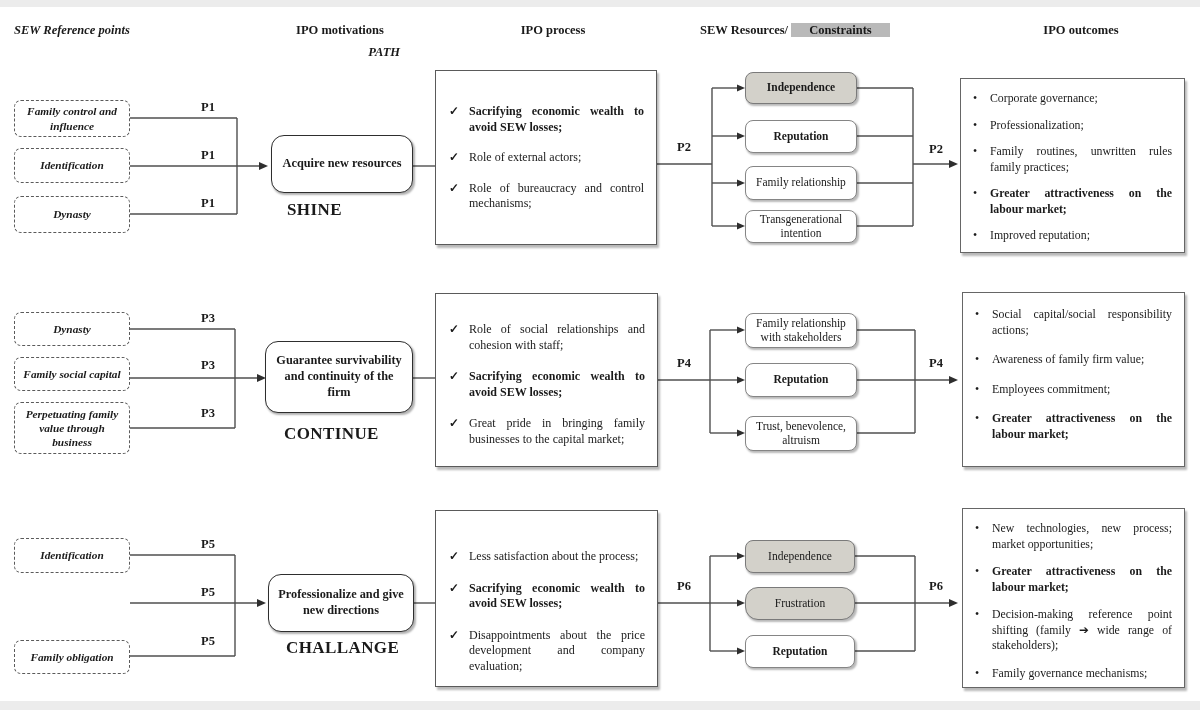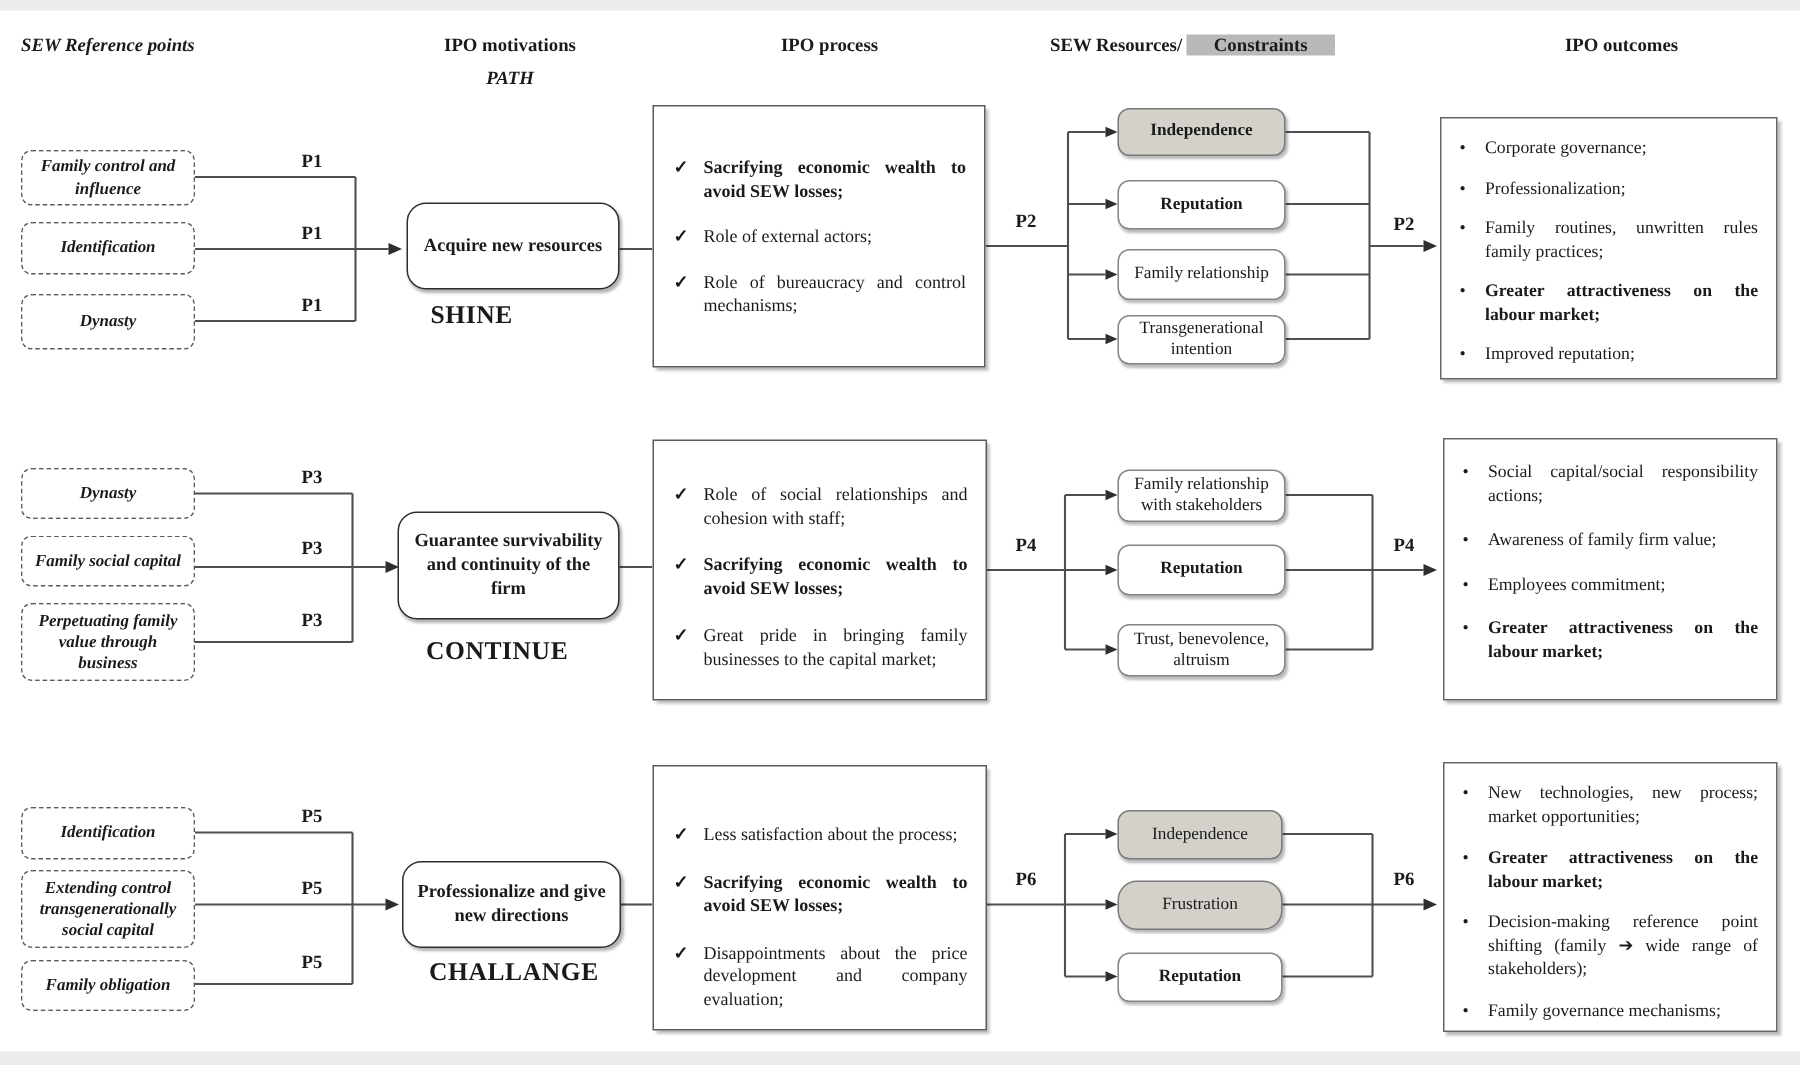--- a/index.html
+++ b/index.html
@@ -1,21 +1,21 @@
 <!DOCTYPE html>
 <html><head>
 <meta charset="utf-8">
 <style>
   html,body{margin:0;padding:0;background:#fff;}
   .canvas{position:relative;width:1200px;height:710px;background:#ffffff;overflow:hidden;
           font-family:"Liberation Serif","DejaVu Serif",serif;color:#1a1a1a;}
   .edge-strip{position:absolute;left:0;width:1200px;background:#ececec;}
   .connectors{position:absolute;left:0;top:0;z-index:1;}
   .hdr{position:absolute;font-weight:bold;font-size:12.5px;text-align:center;z-index:3;white-space:nowrap;}
-  .italic{font-style:italic;}
+  .italic{font-style:italic;text-align:right;}
   .hl{background:#b9b9b9;padding:0 18px;}
   .refbox{position:absolute;left:14px;width:116px;border:1.6px dashed #5a5a5a;border-radius:7px;
           background:#fff;display:flex;align-items:center;justify-content:center;text-align:center;
           font-style:italic;font-weight:bold;font-size:11.3px;line-height:1.25;padding:2px 7px;
           box-sizing:border-box;z-index:2;}
   .plabel{position:absolute;width:32px;text-align:center;font-weight:bold;font-size:12.5px;z-index:3;}
   .motbox{position:absolute;border:1.8px solid #2e2e2e;border-radius:13px;background:#fff;
           display:flex;align-items:center;justify-content:center;text-align:center;font-weight:bold;
           font-size:12.3px;line-height:1.3;padding:20px 9px;box-sizing:border-box;z-index:2;
           box-shadow:1.5px 2px 2px rgba(0,0,0,0.30);}
@@ -224,21 +224,20 @@
         <span class="bullet">•</span>
         <span class="out-text">Employees commitment;</span>
       </div>
     <div class="out-item">
         <span class="bullet">•</span>
         <span class="out-text bold">Greater attractiveness on the labour market;</span>
       </div>
   </div>
 
   <div class="refbox" style="top:538px;height:35px;">Identification</div>
-  <div class="refbox" style="top:580px;height:52px;">Extending control transgenerationally social capital</div>
   <div class="refbox" style="top:640px;height:34px;">Family obligation</div>
   <div class="plabel" style="left:192px;top:537px;">P5</div>
   <div class="plabel" style="left:192px;top:585px;">P5</div>
   <div class="plabel" style="left:192px;top:634px;">P5</div>
 
   <div class="motbox" style="left:268px;top:574px;width:146px;height:58px;">Professionalize and give new directions</div>
   <div class="pathword" style="left:286px;top:638px;width:110px;">CHALLANGE</div>
 
   <div class="procbox" style="left:435px;top:510px;width:223px;height:177px;padding:38px 12px 8px 13px;gap:16px;">
     <div class="proc-item">

